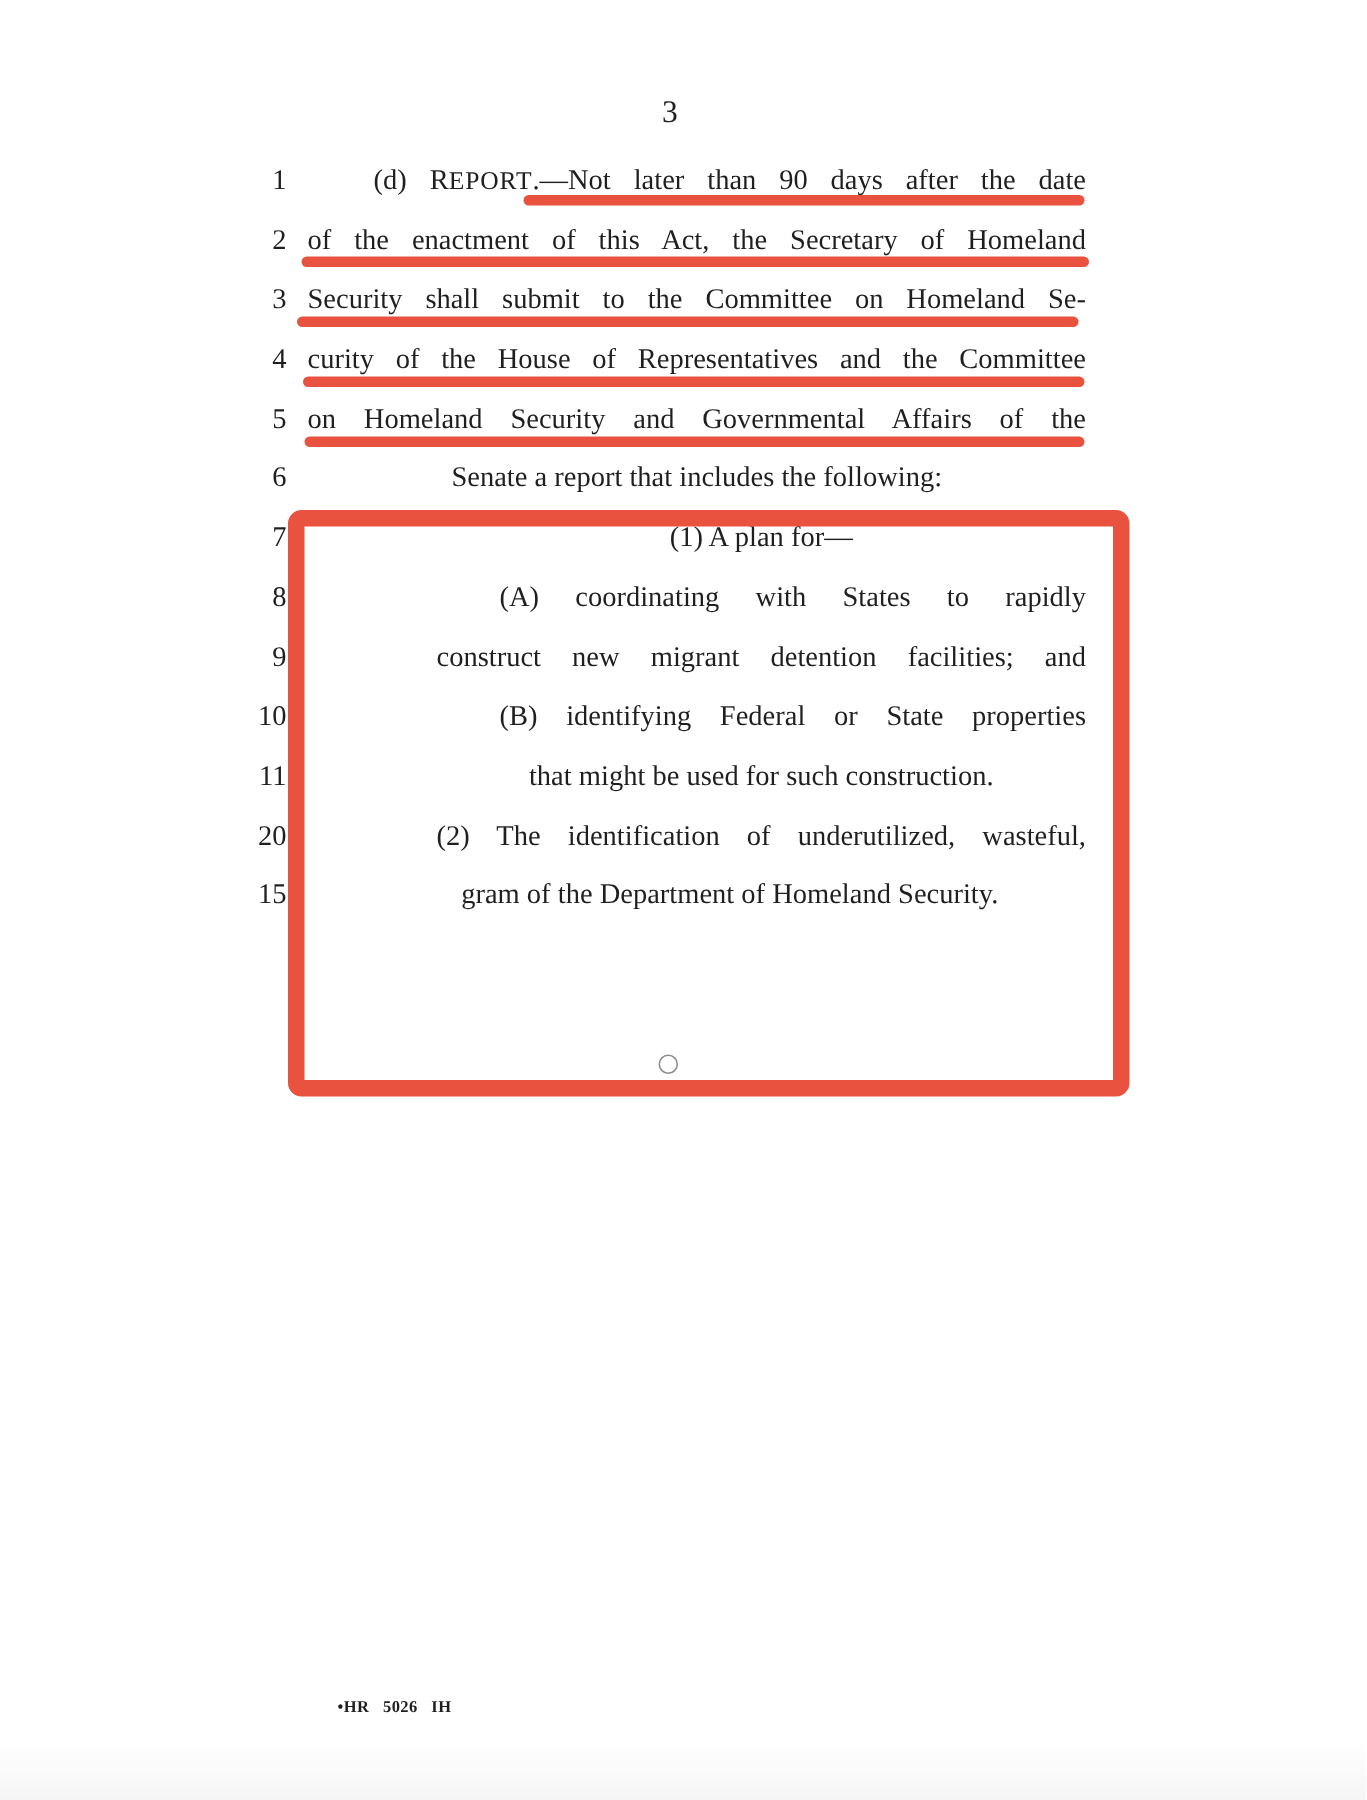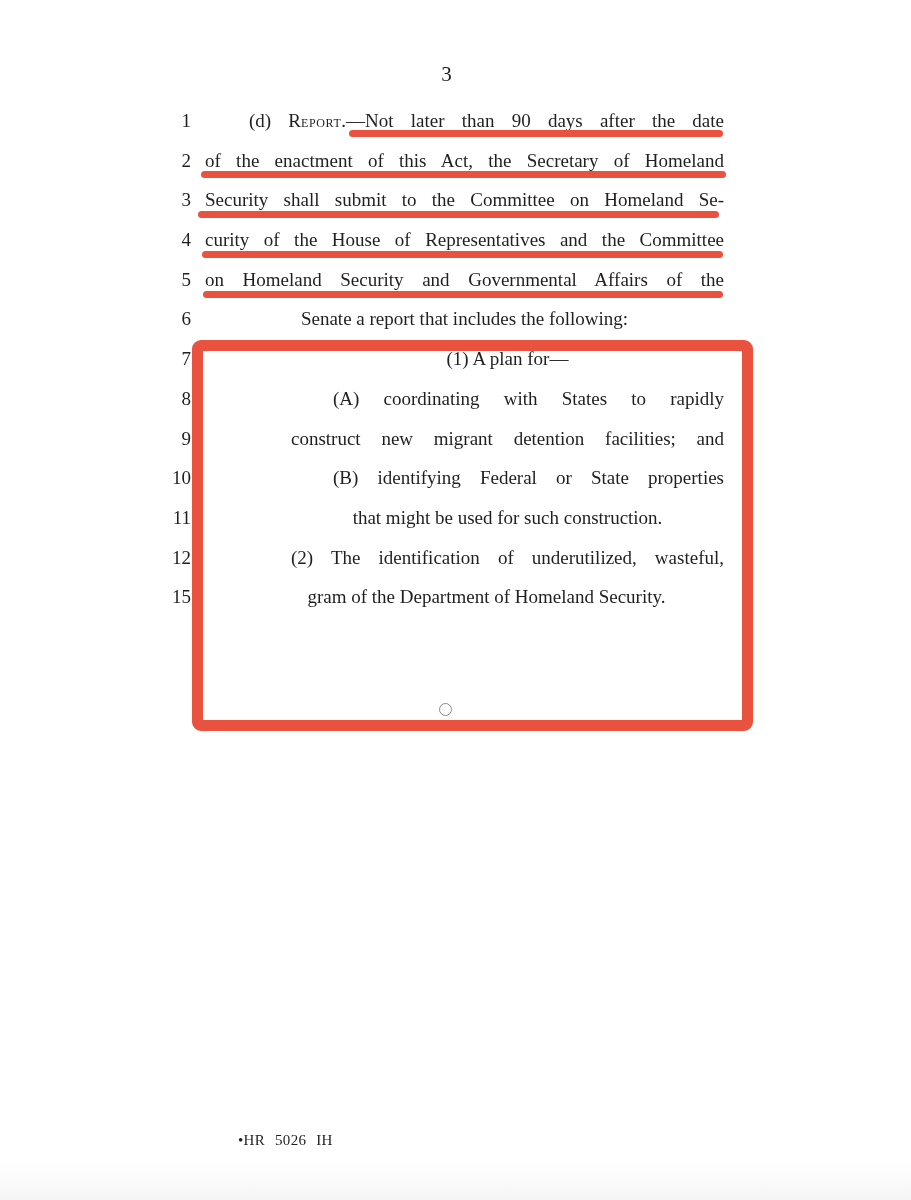--- a/index.html
+++ b/index.html
@@ -40,21 +40,21 @@
     text-align:center;
   }
   .just{
     text-align:justify;
     text-align-last:justify;
     white-space:normal;
   }
   .ind1{padding-left:44px;}
   .ind2{padding-left:86px;}
   .ind3{padding-left:128px;}
-  .sc{font-size:12px;letter-spacing:0.6px;}
+  .sc{font-size:17px;letter-spacing:0.6px;}
   
   .redline{
     position:absolute;
     height:7px;
     border-radius:3.5px;
     background:#e8523e;
   }
   .redbox{
     position:absolute;
     left:192px;top:340px;
@@ -68,23 +68,23 @@
     position:absolute;
     left:439px;top:703px;
     width:13px;height:13px;
     box-sizing:border-box;
     border:1.6px solid #8a8a8a;
     border-radius:50%;
     background:#ffffff;
   }
   .footer{
     position:absolute;
-    left:238px;top:1132px;
-    font-size:15px;
-    font-weight:normal;
+    left:225px;top:1132px;
+    font-size:11px;
+    font-weight:bold;
     word-spacing:6px;
     letter-spacing:0.3px;
   }
   .bottom-shade{
     position:absolute;
     left:0;top:1160px;
     width:911px;height:40px;
     background:linear-gradient(180deg,#ffffff 0%,#fafafa 55%,#f5f5f6 100%);
   }
 </style>
@@ -146,21 +146,21 @@
       <span class="lnum">10</span>
       <span class="ltext ind3 just">(B) identifying Federal or State properties</span>
     </div>
 
     <div class="row">
       <span class="lnum">11</span>
       <span class="ltext ind2">that might be used for such construction.</span>
     </div>
 
     <div class="row">
-      <span class="lnum">12</span>
+      <span class="lnum">20</span>
       <span class="ltext ind2 just">(2) The identification of underutilized, wasteful,</span>
     </div>
 
 
 
     <div class="row">
       <span class="lnum">15</span>
       <span class="ltext ind1">gram of the Department of Homeland Security.</span>
     </div>
 

